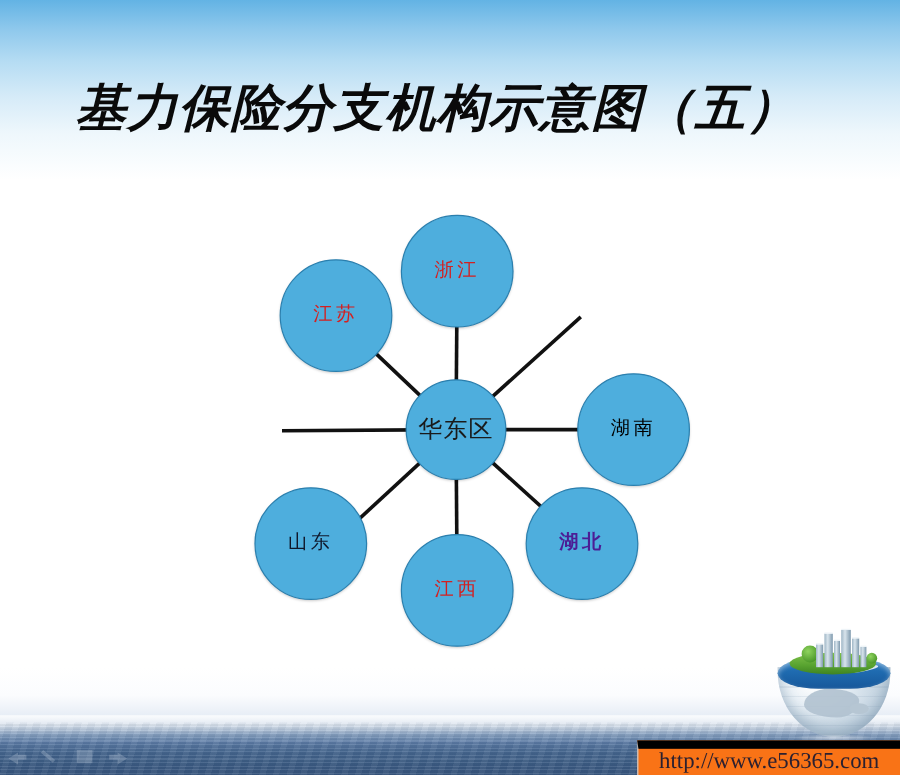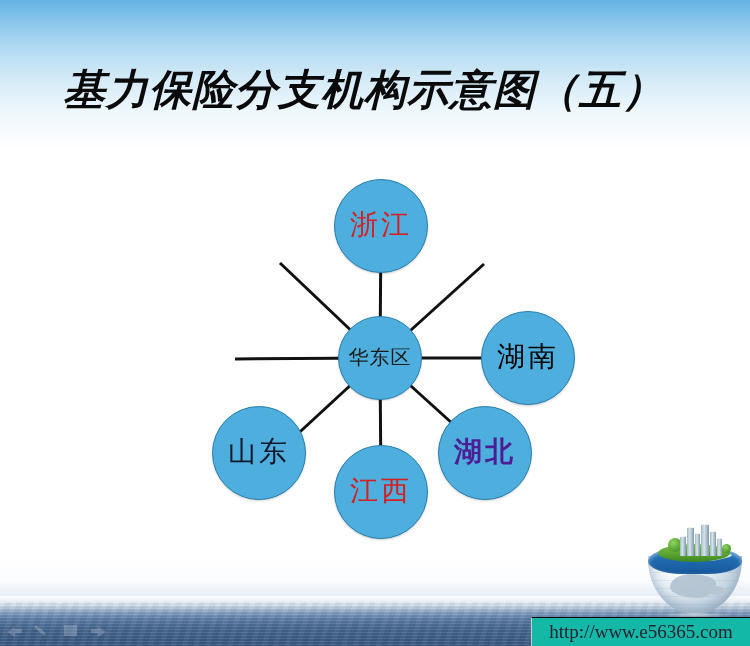--- a/index.html
+++ b/index.html
@@ -190,21 +190,21 @@
     align-items: center;
     justify-content: center;
     font-family: "Liberation Serif", "DejaVu Serif", serif;
     font-weight: normal;
     white-space: nowrap;
     box-shadow: 0 1px 2px rgba(0,0,0,0.18);
   }
   .node.satellite {
     width: 94px;
     height: 94px;
-    font-size: 28px;
+    font-size: 16px;
     letter-spacing: 3px;
     color: #d42020;
   }
   .node.center {
     width: 84px;
     height: 84px;
     font-size: 20px;
     letter-spacing: 1px;
     color: #1a1a1a;
     z-index: 4;
@@ -330,22 +330,22 @@
     background: radial-gradient(ellipse at center, rgba(255,255,255,0.55) 0%, rgba(255,255,255,0) 75%);
   }
 
   
   .url-box {
     position: absolute;
     left: 531px;
     top: 617px;
     width: 219px;
     height: 29px;
-    background: #14b8a6;
-    border-top: 1px solid #000000;
+    background: #f97316;
+    border-top: 7px solid #000000;
     border-left: 1px solid #c8cdd4;
     display: flex;
     align-items: center;
     justify-content: center;
     box-sizing: border-box;
   }
   .url-box .url-text {
     font-family: "Liberation Serif", "DejaVu Serif", serif;
     font-size: 19px;
     color: #2b2030;
@@ -405,20 +405,23 @@
 
     <div class="node satellite" style="left:334px; top:445px; color:#d42020;text-align:center;">
       <span class="nlabel">江西</span>
     </div>
 
     <div class="node satellite" style="left:212px; top:406px; color:#0f172a;">
       <span class="nlabel">山东</span>
     </div>
 
 
+    <div class="node satellite" style="left:233px; top:216px; color:#d42020;">
+      <span class="nlabel">江苏</span>
+    </div>
 
     <div class="node center" style="left:338px; top:316px;">
       <span class="nlabel">华东区</span>
     </div>
 
   </div>
 
   <div class="logo">
     <div class="logo-bowl">
       <span class="grid"></span>

